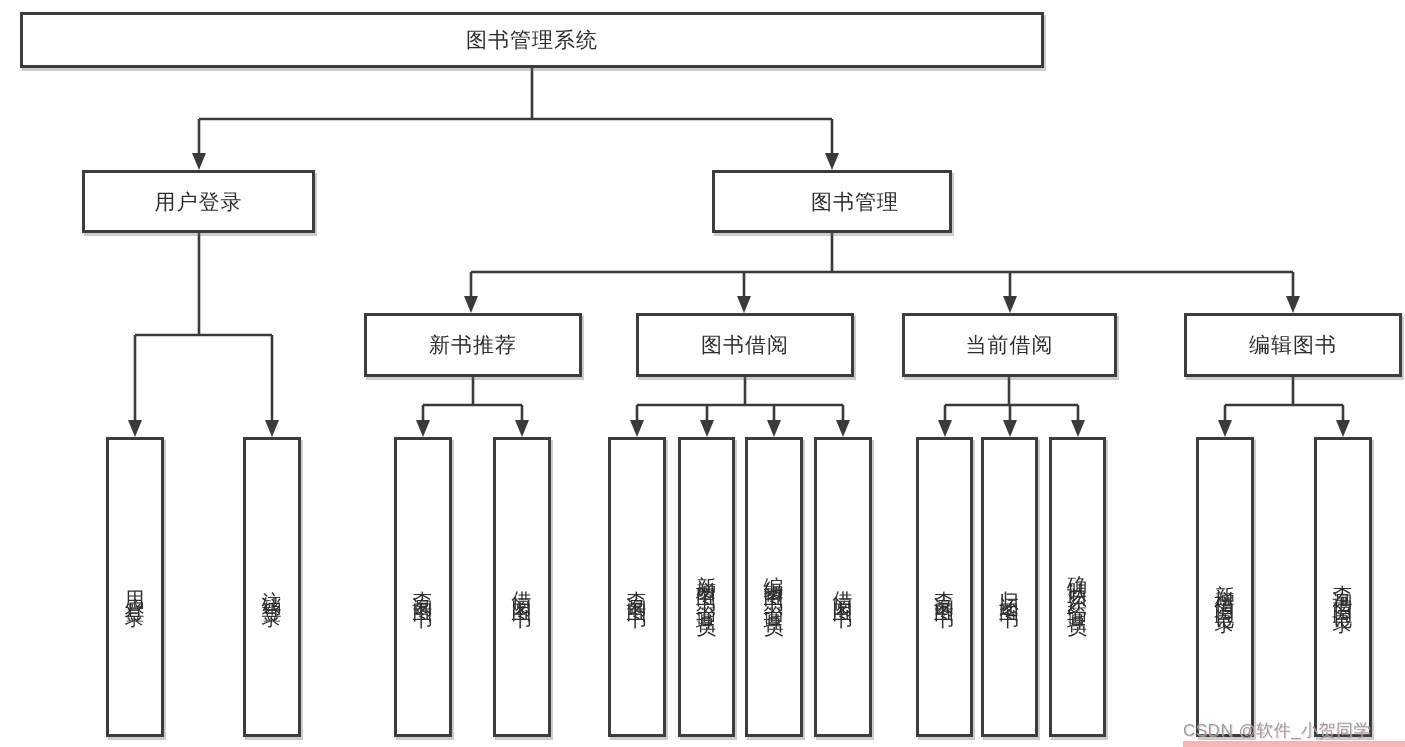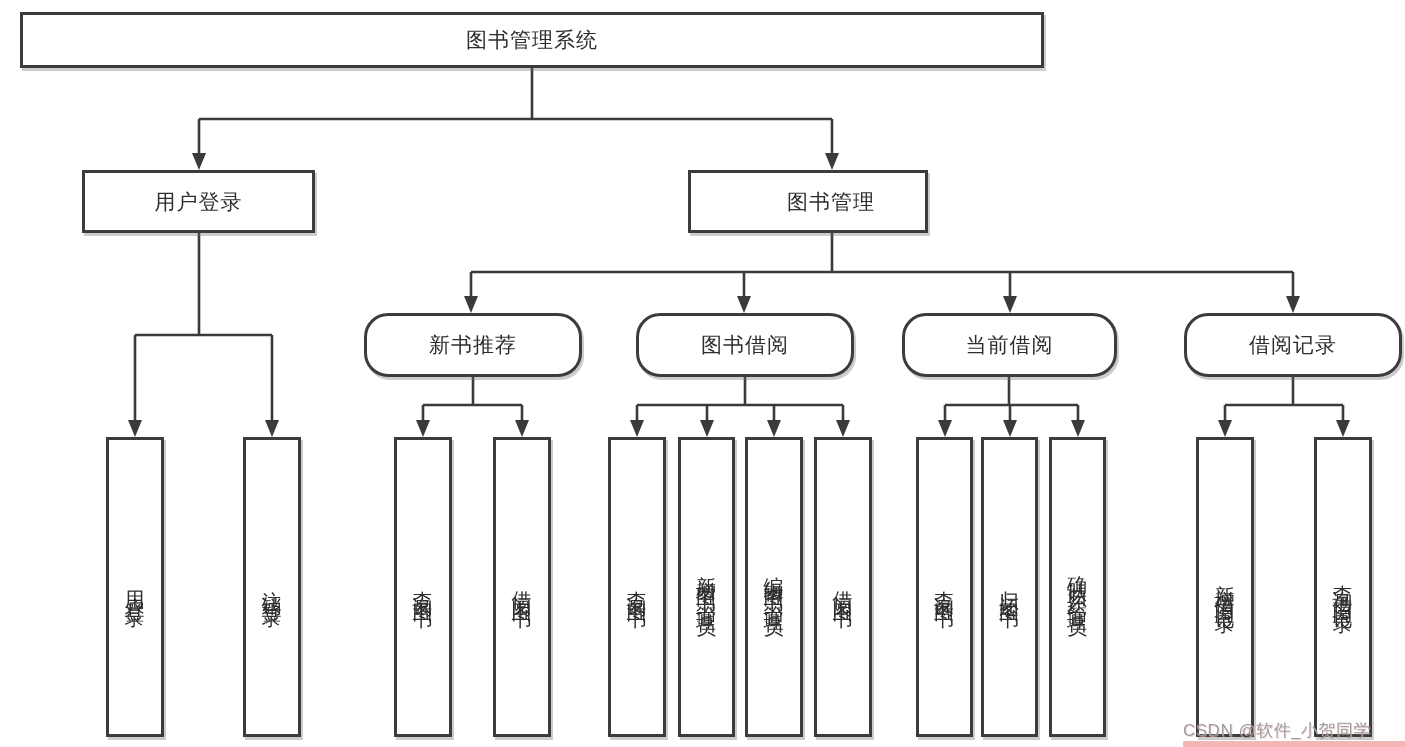--- a/index.html
+++ b/index.html
@@ -36,22 +36,22 @@
     writing-mode: vertical-rl;
     text-orientation: mixed;
     letter-spacing: 6px;
     white-space: normal;
     line-height: 1;
   }
   
   .root   { left: 20px;  top: 12px;  width: 1024px; height: 56px; }
   .lvl2   { top: 170px; height: 63px; }
   .l2-a   { left: 82px;  width: 233px; }
-  .l2-b   { left: 688px; width: 240px; padding-left: 46px; }
-  .lvl3   { top: 313px; height: 64px; width: 218px; border-radius: 24px; }
+  .l2-b   { left: 712px; width: 240px; padding-left: 46px; }
+  .lvl3   { top: 313px; height: 64px; width: 218px; }
   .l3-a   { left: 364px; }
   .l3-b   { left: 636px; }
   .l3-c   { left: 902px; width: 215px; }
   .l3-d   { left: 1184px; }
   .leaf   { top: 437px; height: 300px; width: 58px; }
   .watermark {
     position: absolute;
     left: 1183px; top: 719px;
     width: 224px;
     font-size: 17px;
@@ -121,21 +121,21 @@
   <div class="node node-h lvl3 l3-a">
     <span>新书推荐</span>
   </div>
   <div class="node node-h lvl3 l3-c">
     <span>当前借阅</span>
   </div>
   <div class="node node-h lvl3 l3-b">
     <span>图书借阅</span>
   </div>
   <div class="node node-h lvl3 l3-d">
-    <span>借阅记录</span>
+    <span>编辑图书</span>
   </div>
 
   <div class="node node-v leaf" style="left:106px">
     <span class="vtext">用户登录</span>
   </div>
   <div class="node node-v leaf" style="left:243px">
     <span class="vtext">注销登录</span>
   </div>
 
   <div class="node node-v leaf" style="left:394px">

